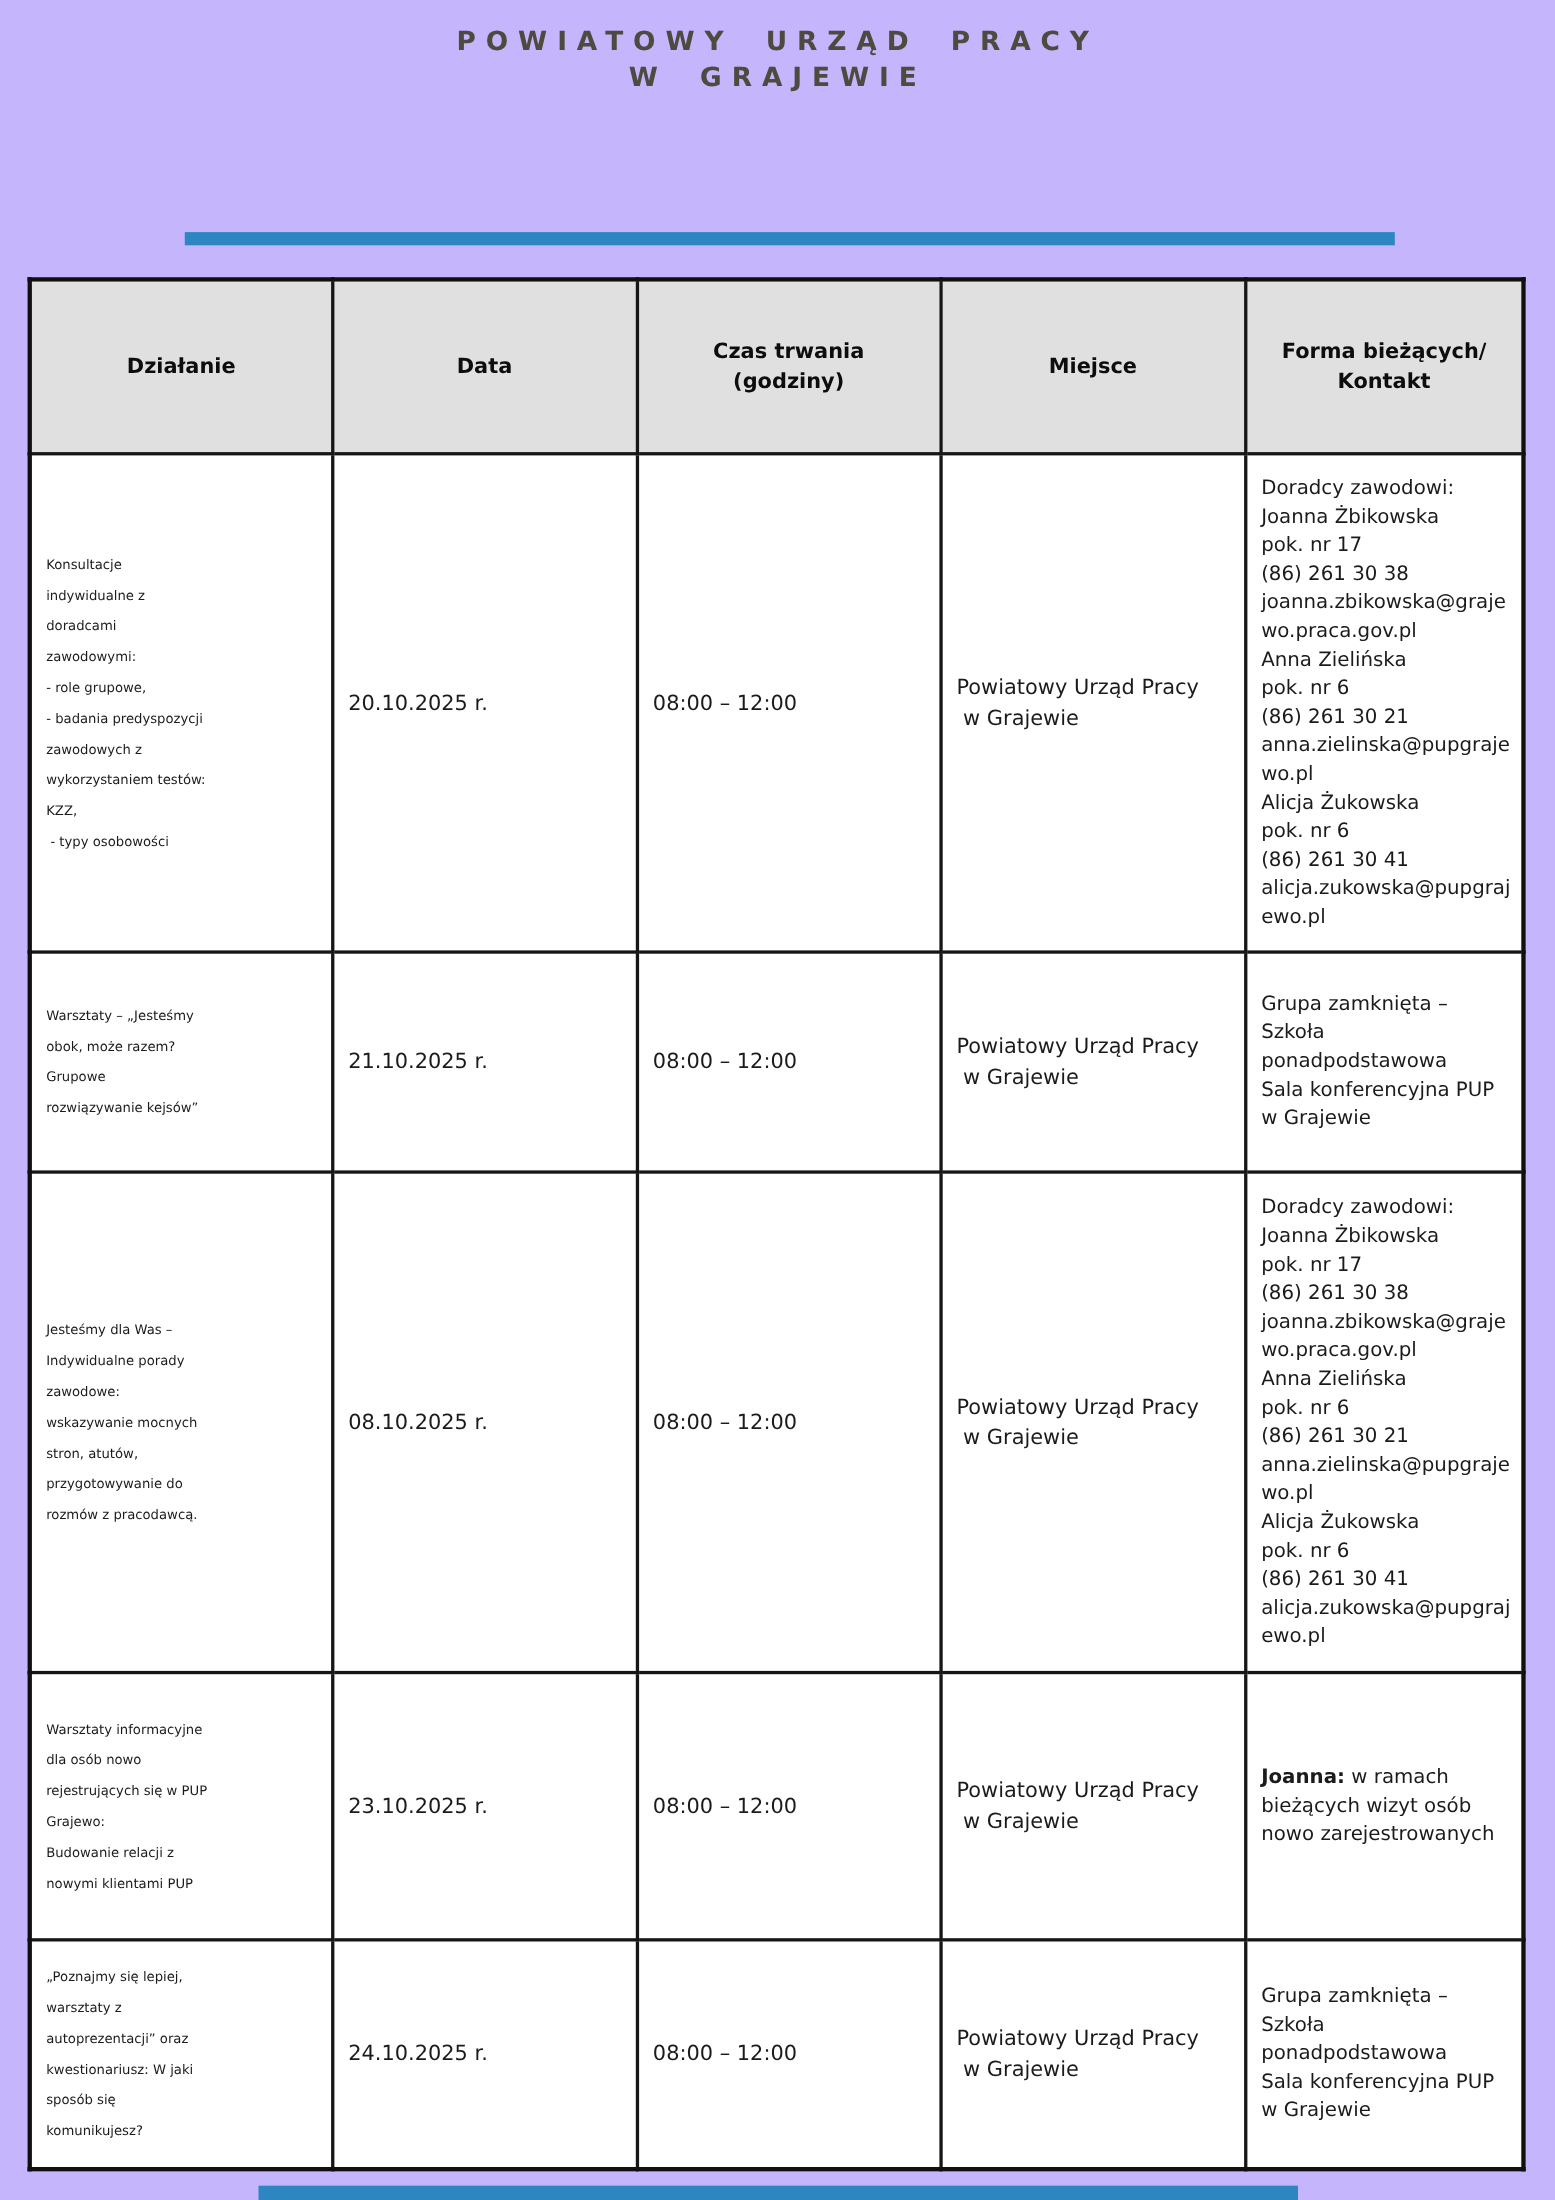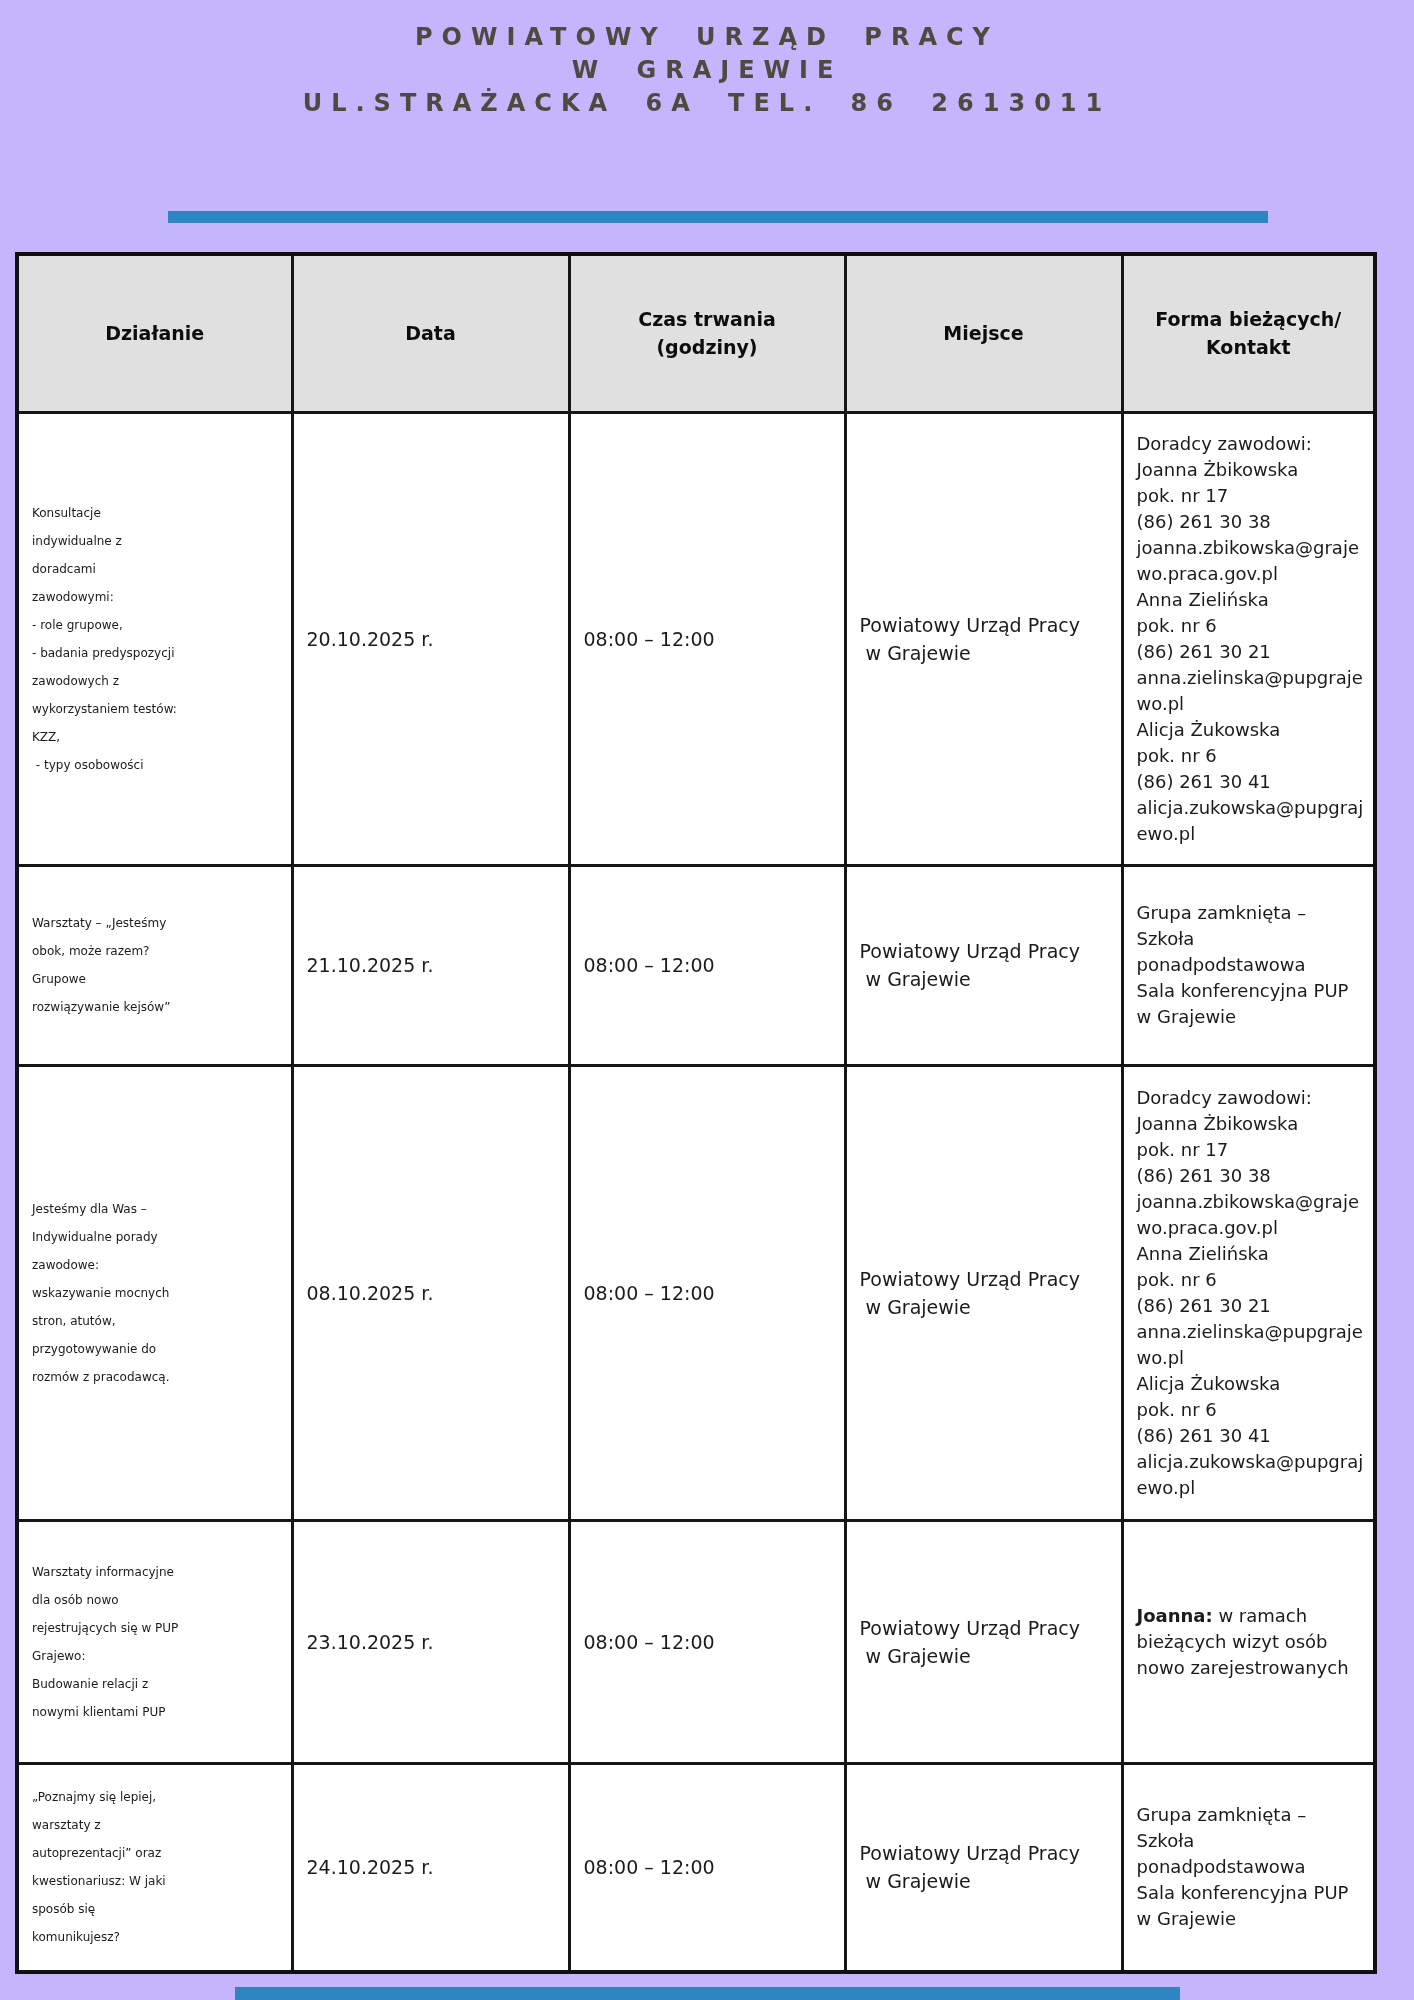--- a/index.html
+++ b/index.html
@@ -24,21 +24,21 @@
   .masthead div { white-space:nowrap; }
   .accent-bar {
     position:absolute;
     background:#2e86c1;
   }
   .accent-bar.top    { left:168px; top:211px; width:1100px; height:12px; }
   .accent-bar.bottom { left:235px; top:1987px; width:945px; height:13px; }
 
   
   table.schedule {
-    position:absolute; left:15px; top:252px;
+    position:absolute; left:25px; top:252px;
     width:1358px;
     border-collapse:collapse;
     table-layout:fixed;
     background:#ffffff;
     border:4px solid #101010;
   }
   th, td {
     border:3px solid #161616;
     vertical-align:middle;
     overflow:hidden;
@@ -73,21 +73,20 @@
   tr.rh-4 { height:209px; }
 </style>
 </head>
 <body>
 
 <div class="page">
 
   <div class="masthead">
     <div>POWIATOWY URZĄD PRACY</div>
     <div>W GRAJEWIE</div>
-    <div>UL.STRAŻACKA 6A TEL. 86 2613011</div>
   </div>
 
   <div class="accent-bar top"></div>
 
   <table class="schedule">
     <colgroup>
       <col style="width:275px">
         <col style="width:277px">
         <col style="width:276px">
         <col style="width:277px">

